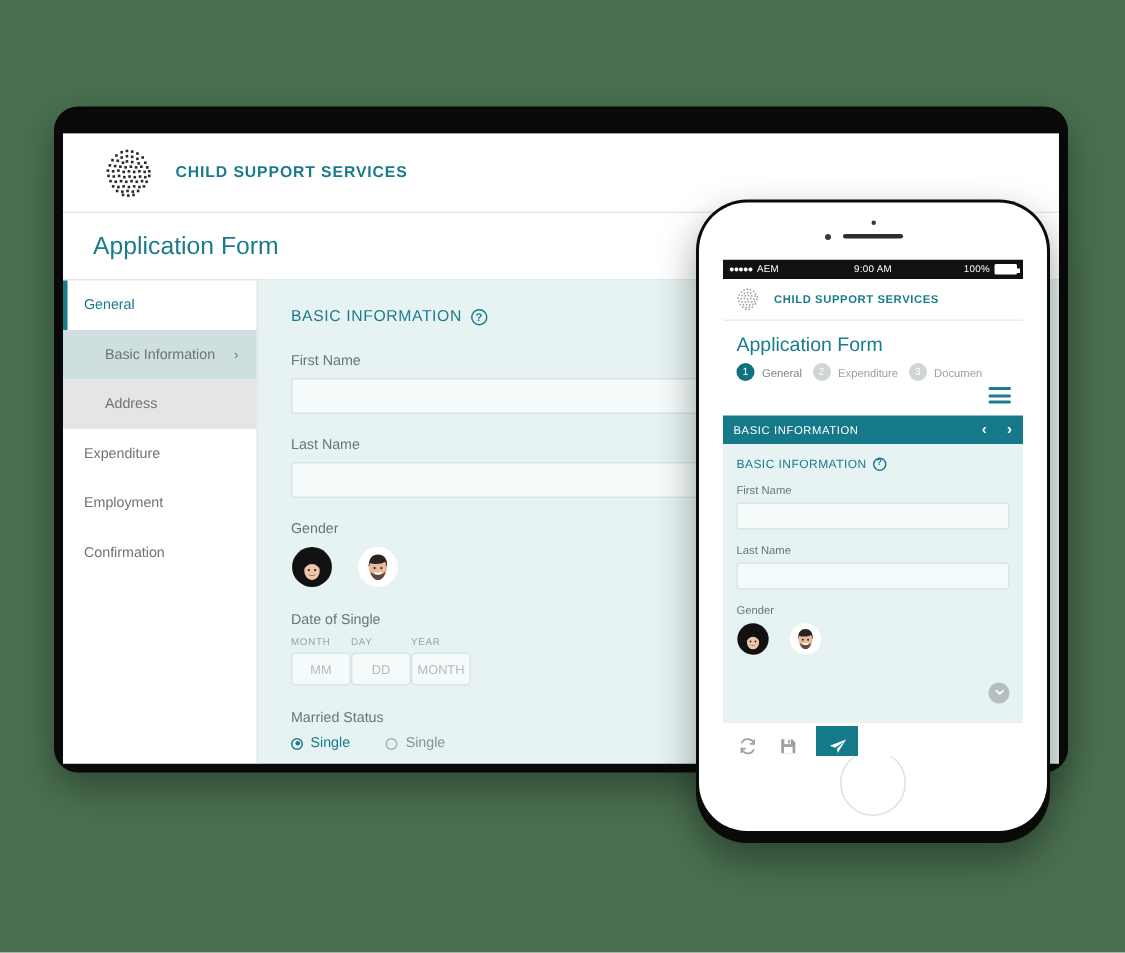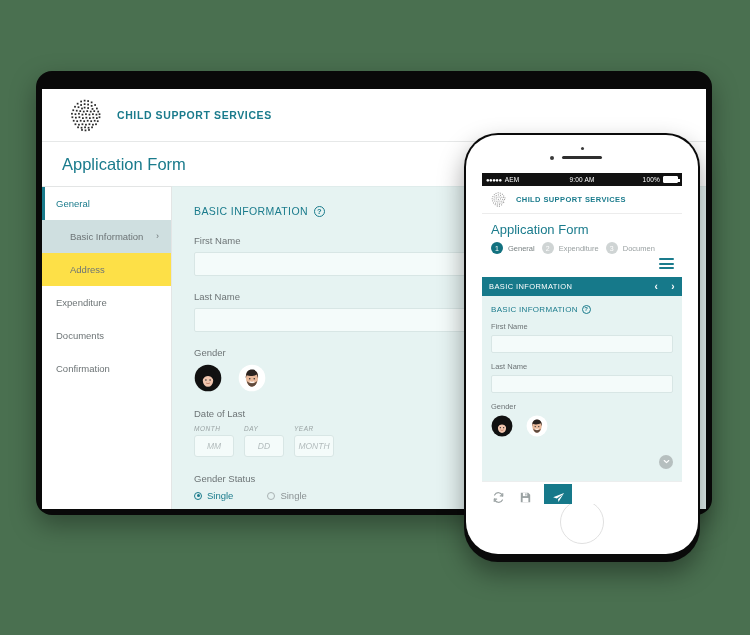--- a/index.html
+++ b/index.html
@@ -118,21 +118,21 @@
   }
   .nav-sub {
     position: relative;
     height: 33px;
     display: flex;
     align-items: center;
     justify-content: space-between;
     font-size: 9.5px;
     color: #6d7476;
     padding: 0 12px 0 28px;
-    background: #fde047;
+    background: #e5e5e5;
     cursor: pointer;
   }
   .nav-sub.selected {
     background: #cfdfe0;
   }
   .nav-sub .chev {
     font-size: 9px;
     color: #6d7476;
     line-height: 1;
   }
@@ -179,23 +179,21 @@
     width: 100%;
   }
   .gender-row {
     display: flex;
     gap: 16px;
     margin-bottom: 16px;
     margin-top: 2px;
   }
   .dob-row {
     display: flex;
-    gap: 10px;
     margin-bottom: 16px;
-    font-style: italic;
   }
   .dob-cell { width: 40px; }
   .dob-cap {
     font-size: 6.5px;
     color: #9aa3a4;
     letter-spacing: 0.5px;
     margin-bottom: 3px;
   }
   .dob-box {
     height: 22px;
@@ -203,21 +201,21 @@
     border: 1px solid #d8e6e5;
     border-radius: 3px;
     font-size: 8.5px;
     color: #b3bcbd;
     display: flex;
     align-items: center;
     justify-content: center;
   }
   .radio-row {
     display: flex;
-    gap: 34px;
+    gap: 24px;
     align-items: flex-start;
     margin-top: 4px;
   }
   .radio-opt {
     display: flex;
     align-items: center;
     gap: 5px;
     font-size: 9.5px;
     color: #8b9294;
     cursor: pointer;
@@ -570,21 +568,21 @@
             <span>Basic Information</span>
             <span class="chev">›</span>
           </div>
           <div class="nav-sub">
             <span>Address</span>
           </div>
           <div class="nav-item">
             <span>Expenditure</span>
           </div>
           <div class="nav-item">
-            <span>Documents</span>
+            <span>Employment</span>
           </div>
           <div class="nav-item">
             <span>Confirmation</span>
           </div>
         </nav>
 
         <section class="dsk-form">
           <div class="section-head">
             <span>BASIC INFORMATION</span>
             <span class="help-badge">?</span>
@@ -614,37 +612,37 @@
               <path d="M20 8.5c-5.6 0-8.8 3.6-8.8 9.2 0 8 3.6 14.5 8.8 14.5s8.8-6.5 8.8-14.5c0-5.6-3.2-9.2-8.8-9.2z" fill="#e8b99b"></path>
               <path d="M11.4 17.5c0-5.6 3.2-9.5 8.6-9.5s8.6 3.9 8.6 9.5c0 .9-.1 1.9-.2 2.8-.5-2.3-1-4.2-1.8-5.3-2 1.4-5 2.1-8.5 2.1-2 0-4-.3-5.6-1-.6 1.1-1 2.6-1.3 4.2-.1-.9-.2-1.9-.2-2.8z" fill="#2a2320"></path>
               <path d="M12.4 23c.6 5 3.6 9.2 7.6 9.2s7-4.2 7.6-9.2c-.4 3-3.4 5.2-7.6 5.2s-7.2-2.2-7.6-5.2z" fill="#6d5548" opacity="0.95"></path>
               <path d="M13.2 24.5c1.3 1.9 3.9 3 6.8 3s5.5-1.1 6.8-3c-.5 4.5-3.3 7.7-6.8 7.7s-6.3-3.2-6.8-7.7z" fill="#5e4a3e"></path>
               <circle cx="16.8" cy="21" r="1.1" fill="#2b2b2b"></circle>
               <circle cx="23.2" cy="21" r="1.1" fill="#2b2b2b"></circle>
               <path d="M17.4 25.6c.9.8 4.3.8 5.2 0" stroke="#ffffff" stroke-width="1.6" fill="none" stroke-linecap="round"></path>
             </svg>
           </div>
 
-          <div class="field-label">Date of Last</div>
+          <div class="field-label">Date of Single</div>
           <div class="dob-row">
             <div class="dob-cell">
               <div class="dob-cap">MONTH</div>
               <div class="dob-box">MM</div>
             </div>
             <div class="dob-cell">
               <div class="dob-cap">DAY</div>
               <div class="dob-box">DD</div>
             </div>
             <div class="dob-cell">
               <div class="dob-cap">YEAR</div>
               <div class="dob-box">MONTH</div>
             </div>
           </div>
 
-          <div class="field-label">Gender Status</div>
+          <div class="field-label">Married Status</div>
           <div class="radio-row">
             <div class="radio-opt on">
               <span class="radio-dot"></span>
               <span>Single</span>
             </div>
             <div class="radio-opt">
               <span class="radio-dot"></span>
               <span>Single</span>
             </div>
           </div>

